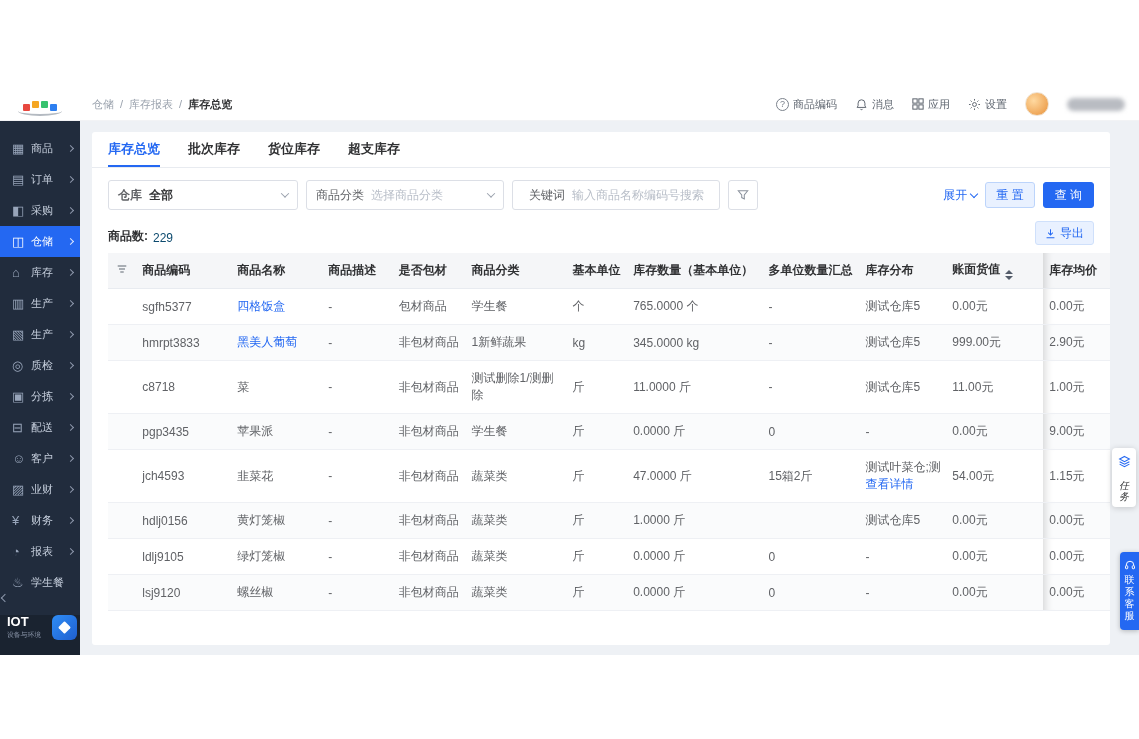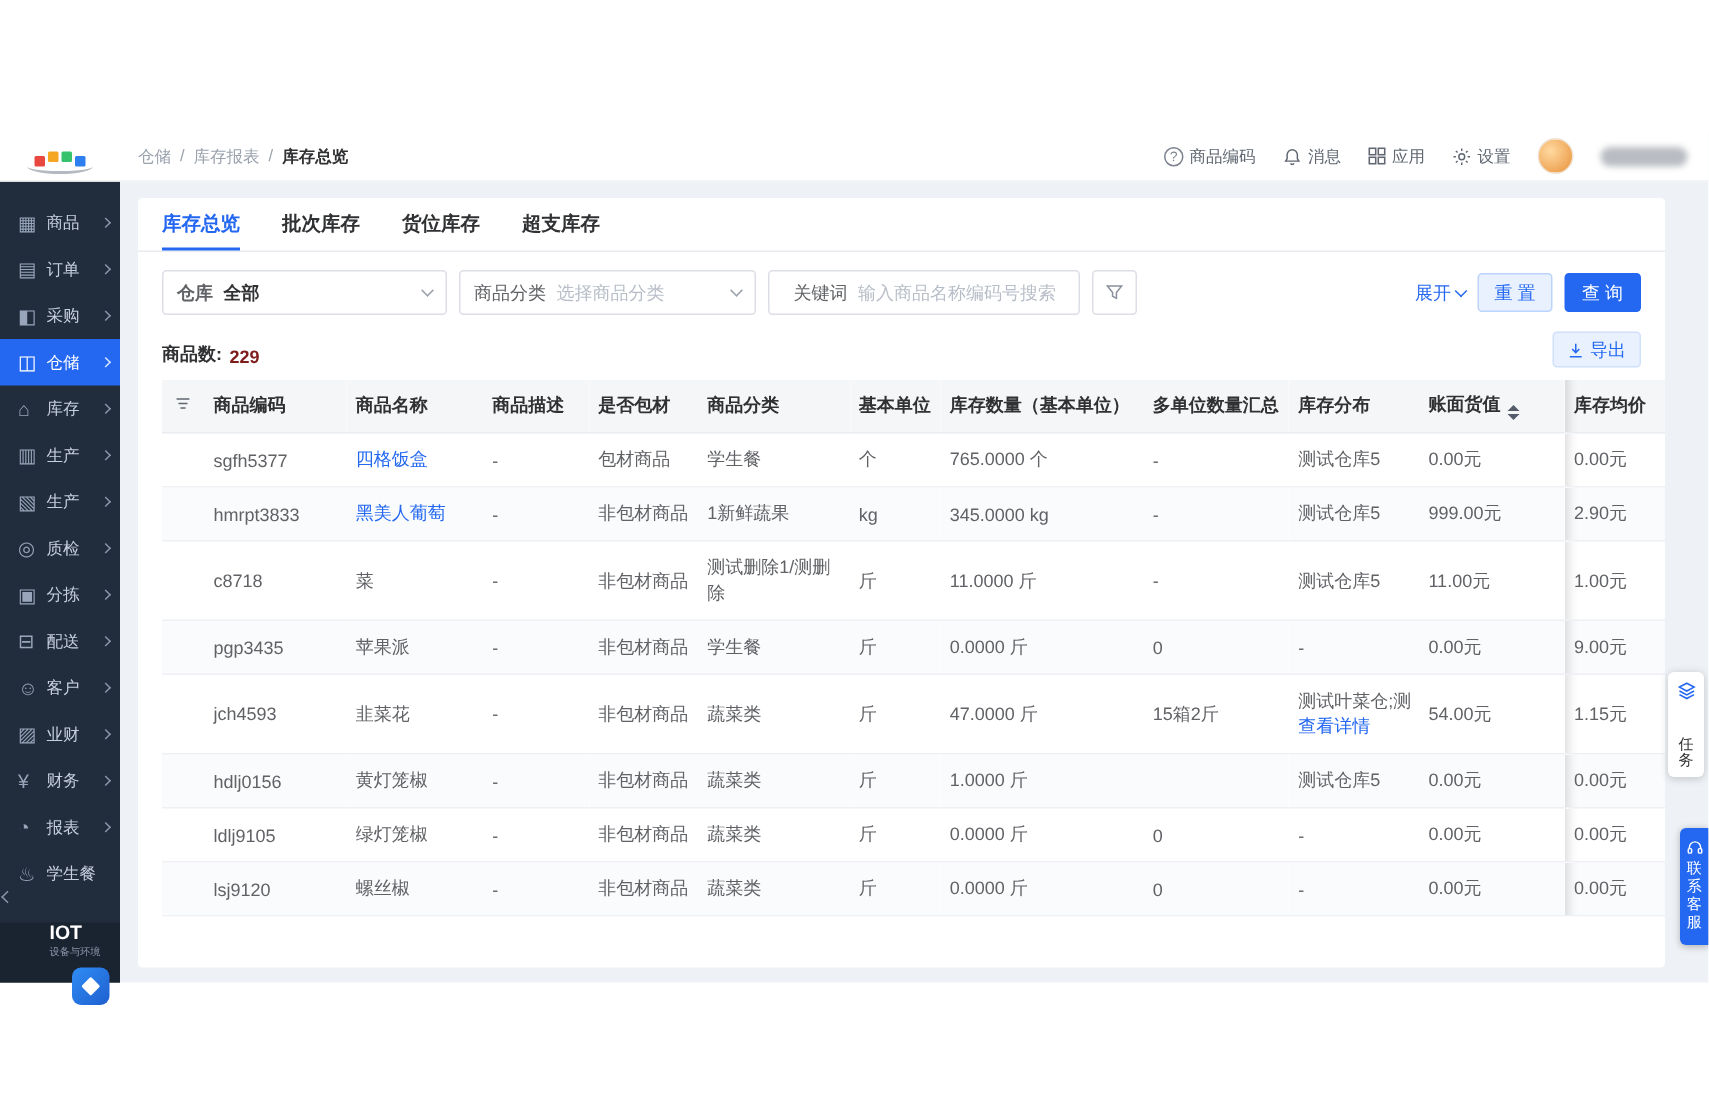--- a/index.html
+++ b/index.html
@@ -31,21 +31,21 @@
   #side-menu{padding-top:12px;}
   .side-item{height:31px;display:flex;align-items:center;padding:0 7px 0 12px;color:#c6cfdd;font-size:11px;cursor:pointer;}
   .si-icon{font-size:13px;width:16px;color:#98a5ba;flex:none;}
   .si-label{margin-left:3px;white-space:nowrap;}
   .si-arrow{margin-left:auto;width:5px;height:5px;border-right:1px solid #8c97ab;border-bottom:1px solid #8c97ab;transform:rotate(-45deg);flex:none;}
   .side-item.active{background:#2468f2;color:#fff;}
   .side-item.active .si-icon{color:#fff;}
   .side-item.active .si-arrow{border-color:#dbe6ff;}
   .collapse{position:absolute;left:2px;bottom:50px;width:12px;height:14px;cursor:pointer;}
   .collapse i{display:block;width:6px;height:6px;border-left:1px solid #8c97ab;border-bottom:1px solid #8c97ab;transform:rotate(45deg);margin-top:4px;}
-  .iot{position:absolute;left:0;bottom:0;width:80px;height:40px;background:#1a2330;display:flex;align-items:flex-end;padding:0 7px;gap:5px;cursor:pointer;flex-direction:column;}
+  .iot{position:absolute;left:0;bottom:0;width:80px;height:40px;background:#1a2330;display:flex;align-items:flex-start;padding:0 7px;gap:5px;cursor:pointer;}
   .iot-title{color:#fff;font-weight:bold;font-size:13px;line-height:14px;}
   .iot-sub{color:#8c97ab;font-size:8px;transform:scale(.85);transform-origin:left center;white-space:nowrap;}
   .iot-badge{margin-left:auto;width:25px;height:25px;border-radius:6px;background:linear-gradient(135deg,#2f8df5,#1f5fd0);display:flex;align-items:center;justify-content:center;flex:none;}
   .iot-diamond{width:9px;height:9px;background:#fff;transform:rotate(45deg);border-radius:1px;}
 
   
   .main{position:absolute;left:80px;top:33px;width:1059px;height:534px;overflow:hidden;}
   .card{position:absolute;left:12px;top:11px;width:1018px;height:513px;background:#fff;border-radius:3px;overflow:hidden;}
 
   .tabs{display:flex;gap:28px;padding:0 16px;height:36px;align-items:stretch;border-bottom:1px solid #e8ebf0;}
@@ -62,41 +62,41 @@
   .chev.down{transform:rotate(45deg) translate(-1px,-1px);margin-left:auto;}
   .funnel-btn{width:30px;height:30px;border:1px solid #dcdfe6;border-radius:3px;display:flex;align-items:center;justify-content:center;cursor:pointer;background:#fff;}
   .spacer{flex:1;}
   .expand{color:#2468f2;font-size:12px;display:flex;align-items:center;gap:4px;cursor:pointer;}
   .expand .chev{border-color:#2468f2;transform:rotate(45deg);margin-top:-2px;}
   .btn-reset{height:26px;padding:0 10px;background:#e9f1ff;border:1px solid #bcd4fb;color:#2468f2;border-radius:3px;font-size:12px;cursor:pointer;font-family:inherit;}
   .btn-search{height:26px;padding:0 11px;background:#2468f2;border:1px solid #2468f2;color:#fff;border-radius:3px;font-size:12px;cursor:pointer;font-family:inherit;}
 
   .count-row{display:flex;align-items:flex-end;padding:2px 16px 8px;font-size:12px;}
   .count-label{color:#303133;font-weight:bold;}
-  .count-val{color:#7f1d1d;font-weight:bold;margin-left:5px;}
+  .count-val{color:#0c4a6e;font-weight:normal;margin-left:5px;}
   .export{margin-left:auto;height:24px;padding:0 9px;background:#e9f1ff;border:1px solid #cfe0fb;color:#2468f2;border-radius:3px;font-size:12px;display:flex;align-items:center;gap:4px;cursor:pointer;font-family:inherit;}
 
   .table-wrap{margin-left:16px;width:1002px;overflow:hidden;}
   table{border-collapse:collapse;table-layout:fixed;width:1002px;font-size:12px;}
   th{background:#f5f6f8;color:#303133;font-weight:bold;text-align:left;padding:8px 6px;border-bottom:1px solid #e8ebf0;white-space:nowrap;overflow:hidden;}
   th.c-sel{padding:8px 4px 8px 8px;}
   td{color:#606266;padding:9px 6px;border-bottom:1px solid #eef0f4;overflow:hidden;vertical-align:middle;background:#fff;}
   tbody tr:nth-child(even) td{background:#fafbfc;}
   .link{color:#2468f2;cursor:pointer;}
   .fixed-col{box-shadow:inset 10px 0 8px -8px rgba(0,0,0,.16);}
   .dist-text{white-space:nowrap;overflow:hidden;}
   .c-qty,.c-book,.c-avg{white-space:nowrap;}
   .sort{display:inline-flex;flex-direction:column;gap:2px;margin-left:5px;vertical-align:-1px;}
   .sort i{width:0;height:0;border-left:4px solid transparent;border-right:4px solid transparent;display:block;}
   .sort .up{border-bottom:4px solid #545c6a;}
   .sort .dn{border-top:4px solid #545c6a;}
 
   
   .task-tab{position:absolute;right:3px;top:448px;width:24px;background:#fff;border-radius:4px;box-shadow:0 1px 6px rgba(0,0,0,.18);padding:6px 3px 5px;text-align:center;z-index:9;cursor:pointer;}
-  .task-label{font-size:10px;color:#303133;word-break:break-all;line-height:11px;margin-top:19px;}
+  .task-label{font-size:10px;color:#303133;word-break:break-all;line-height:11px;margin-top:8px;font-style:italic;}
   .support-tab{position:absolute;right:0;top:552px;width:19px;background:#2468f2;color:#fff;border-radius:4px 0 0 4px;padding:7px 3px 8px;font-size:10px;line-height:12px;word-break:break-all;text-align:center;z-index:9;box-shadow:0 1px 5px rgba(0,0,0,.25);cursor:pointer;}
   .support-tab svg{display:block;margin:0 auto 3px;}
 </style>
 </head>
 <body>
 
 <div class="app">
 
   <header class="topbar">
     <div class="logo">

